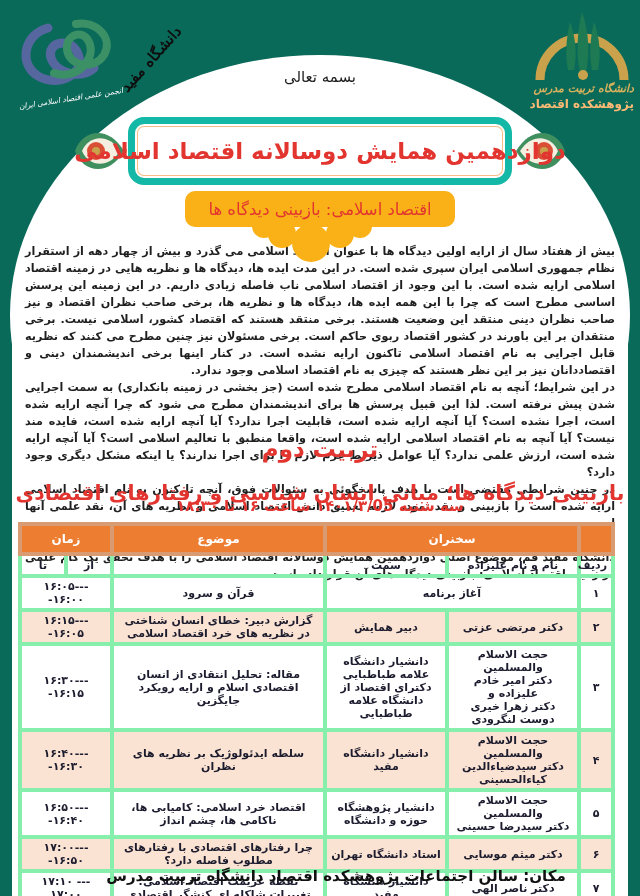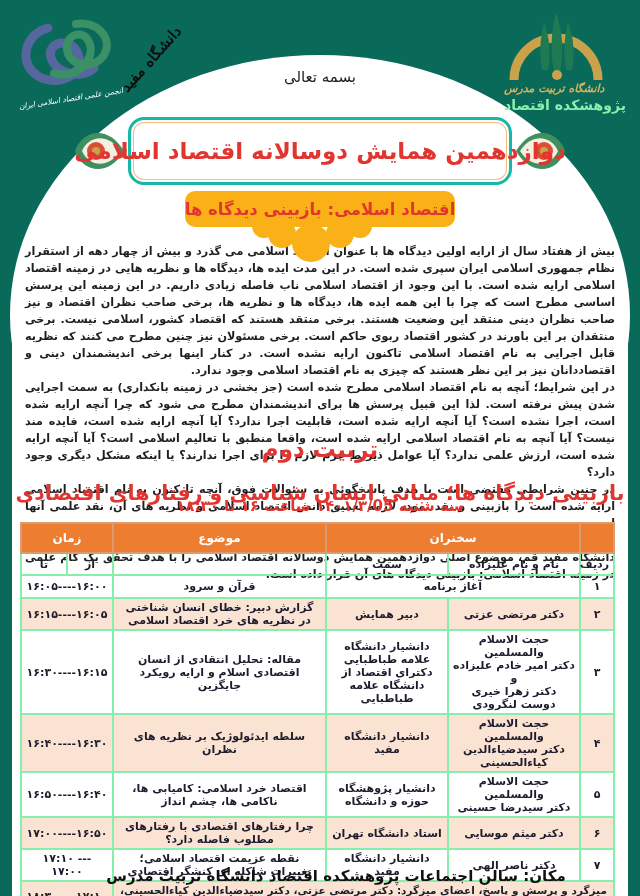--- a/index.html
+++ b/index.html
@@ -14,41 +14,41 @@
          border-radius:50%; background:#ffffff; }
   .body-bg{ position:absolute; left:12px; right:12px; top:300px; bottom:0; background:#ffffff; }
 
   
   .assoc-logo{ position:absolute; left:14px; top:18px; }
   .assoc-caption{ position:absolute; left:6px; top:94px; width:130px; color:#fff;
       font-size:7.5px; font-style:italic; text-align:center; transform:rotate(-9deg); }
   .mofid-logo{ position:absolute; left:96px; top:50px; width:110px; color:#0e0e0e;
       font-family:"DejaVu Serif", serif; font-weight:bold; font-size:15px;
       transform:rotate(-48deg); transform-origin:center; text-align:center; }
-  .tmu{ position:absolute; right:6px; top:8px; width:130px; text-align:left; }
+  .tmu{ position:absolute; right:6px; top:8px; width:130px; text-align:right; }
   .tmu-callig{ color:#d8b25c; font-weight:bold; font-style:italic; font-size:11px; margin-top:-4px; }
-  .tmu-institute{ color:#86efac; font-weight:bold; font-size:14px; margin-top:2px; }
+  .tmu-institute{ color:#fdba74; font-weight:bold; font-size:12px; margin-top:2px; }
 
   .bismillah{ position:absolute; top:68px; left:0; width:100%; text-align:center;
       color:#1c1c1c; font-size:15px; letter-spacing:1px; }
 
   
   .title-box{ position:absolute; left:128px; top:117px; width:384px; height:68px;
-      background:#fff; border:3px solid #14b8a6; border-radius:16px;
+      background:#fff; border:7px solid #14b8a6; border-radius:16px;
       box-shadow: inset 0 0 0 2px #ffffff, inset 0 0 0 3px #f5bd85;
       display:flex; align-items:center; justify-content:center; }
   .title-box h1{ color:var(--red,#e23530); font-size:23px; font-weight:bold; white-space:nowrap; }
   .ornament{ position:absolute; top:120px; width:58px; height:62px; }
   .ornament.left{ left:70px; }
   .ornament.right{ left:512px; transform:scaleX(-1); }
 
   .subtitle-box{ position:absolute; left:185px; top:191px; width:270px; height:36px;
       background:var(--yellow,#f9b117); border-radius:10px;
       display:flex; align-items:center; justify-content:center; z-index:2; }
-  .subtitle-box h2{ color:var(--red,#e23530); font-size:16.5px; font-weight:bold; white-space:nowrap; }
+  .subtitle-box h2{ color:var(--red,#e23530); font-size:16.5px; font-weight:normal; white-space:nowrap; }
   .scallop{ position:absolute; top:218px; left:0; width:100%; height:34px; z-index:1; }
   .scallop i{ position:absolute; background:var(--yellow,#f9b117); border-radius:50%; }
   .scallop i:nth-child(1){ left:268px; top:2px;  width:28px; height:28px; }
   .scallop i:nth-child(2){ left:292px; top:6px;  width:38px; height:38px; }
   .scallop i:nth-child(3){ left:326px; top:2px;  width:28px; height:28px; }
   .scallop i:nth-child(4){ left:252px; top:-4px; width:24px; height:24px; }
   .scallop i:nth-child(5){ left:348px; top:-4px; width:24px; height:24px; }
 
   
   .intro{ position:absolute; left:25px; right:25px; top:243px; direction:rtl; }
@@ -58,21 +58,21 @@
   
   .h-session , .h-title , .h-date{ position:absolute; left:0; width:100%; text-align:center;
       color:var(--red,#e23530); font-weight:bold; }
   .h-session{ top:436px; font-size:23px; }
   .h-title{ top:481px; font-size:20.5px; }
   .h-date{ top:497px; font-size:15px; }
 
   
   table{ position:absolute; top:522px; right:25px; width:593px; border-collapse:collapse;
       direction:rtl; table-layout:fixed; }
-  td{ border:2px solid #86efac; text-align:center; vertical-align:middle;
+  td{ border:4px solid #86efac; text-align:center; vertical-align:middle;
       color:#1c1c2e; font-size:11px; font-weight:bold; padding:2px 4px; white-space:pre-line; }
   tr.head td{ background:var(--orange,#ed7d31); color:#fff; font-size:12px; border-color:#d89b72; }
   tr.alt td{ background:var(--peach,#fbe3d3); }
   td.time{ direction:ltr; font-size:11px; }
   tr.roundtable td.text{ font-size:10.5px; }
 
   .footer{ position:absolute; top:867px; left:16px; width:100%; text-align:center;
       color:#111; font-size:15px; font-weight:bold; }
 </style>
 </head>

